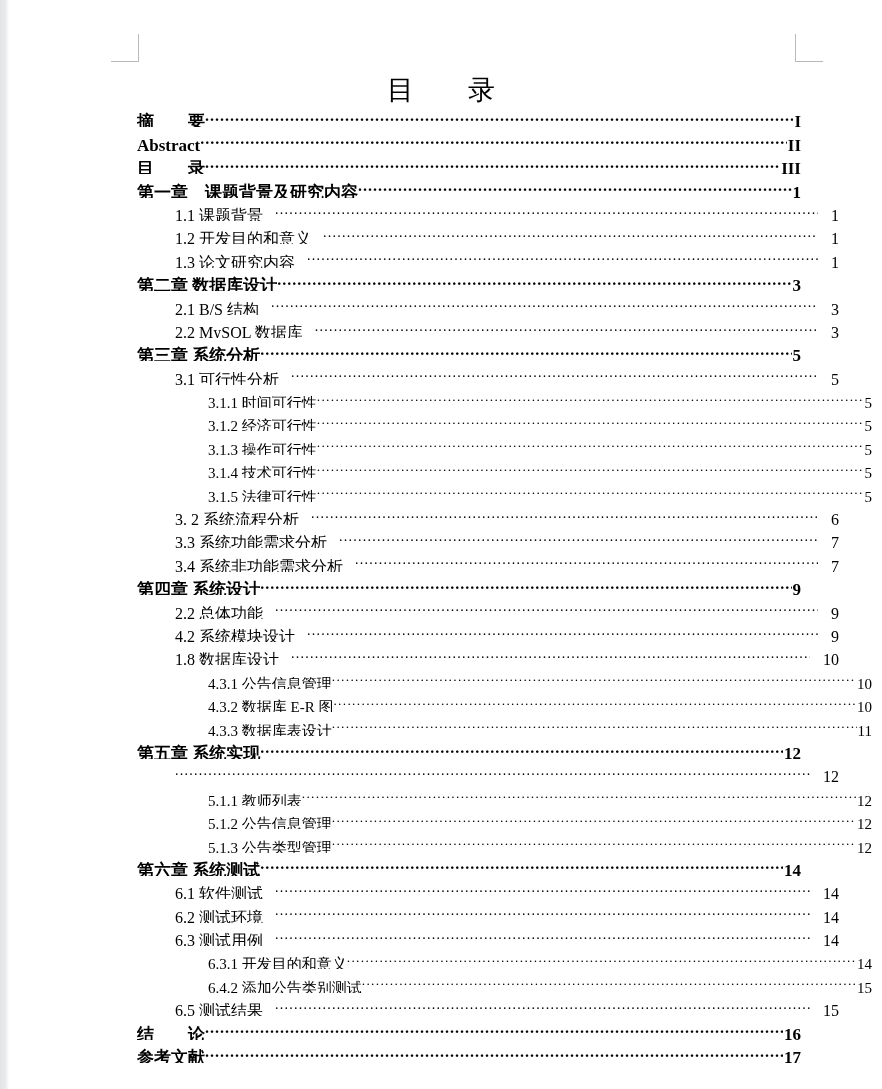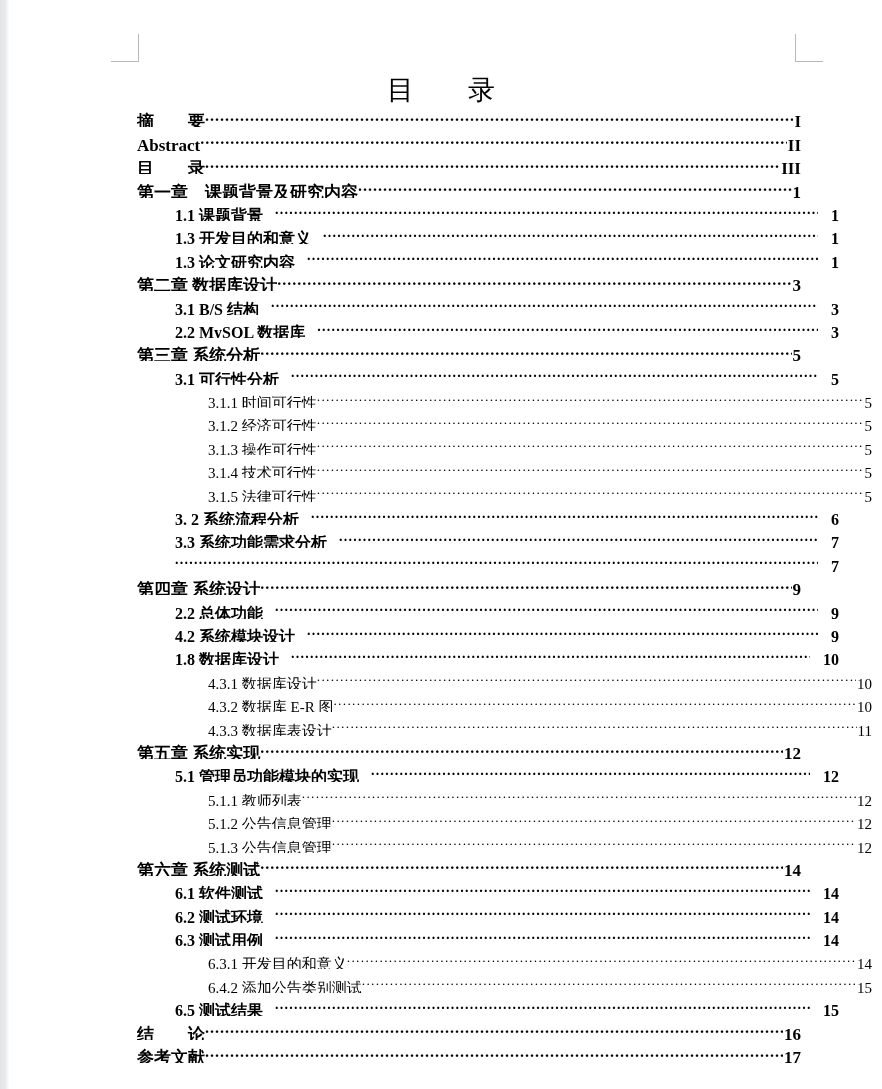--- a/index.html
+++ b/index.html
@@ -116,21 +116,21 @@
 
   
   .lvl-front  { font-weight: bold; font-size: 17px; }
   .lvl-front .toc-leader .dots { font-weight: bold; font-size: 16px; letter-spacing: 1.0px; }
   .lvl-front .toc-page { font-weight: bold; font-size: 17px; }
 
   .lvl-1 { font-weight: bold; font-size: 17px; }
   .lvl-1 .toc-leader .dots { font-weight: bold; font-size: 16px; letter-spacing: 1.0px; }
   .lvl-1 .toc-page { font-weight: bold; font-size: 17px; }
 
-  .lvl-2 { font-weight: bold; font-size: 16px; gap: 12px; }
+  .lvl-2 { font-weight: normal; font-size: 16px; gap: 12px; }
   .lvl-2 .toc-leader .dots { font-size: 14px; letter-spacing: 1.25px; }
 
   .lvl-3 { font-weight: normal; font-size: 15px; }
   .lvl-3 .toc-leader .dots { font-size: 13.5px; letter-spacing: 1.3px; }
 
   
   .ind-0 { margin-left: 0px; }
   .ind-1 { margin-left: 38px; }
   .ind-2 { margin-left: 71px; }
 </style>
@@ -176,42 +176,42 @@
         <span class="toc-page">1</span>
       </div>
       <div class="toc-row lvl-2 ind-1">
         <span class="toc-label">1.1 课题背景</span>
         <span class="toc-leader">
           <span class="dots">...........................................................................................................................................................................................................................................................................................................</span>
         </span>
         <span class="toc-page">1</span>
       </div>
       <div class="toc-row lvl-2 ind-1">
-        <span class="toc-label">1.3 开发目的和意义</span>
+        <span class="toc-label">1.2 开发目的和意义</span>
         <span class="toc-leader">
           <span class="dots">...........................................................................................................................................................................................................................................................................................................</span>
         </span>
         <span class="toc-page">1</span>
       </div>
       <div class="toc-row lvl-2 ind-1">
         <span class="toc-label">1.3 论文研究内容</span>
         <span class="toc-leader">
           <span class="dots">...........................................................................................................................................................................................................................................................................................................</span>
         </span>
         <span class="toc-page">1</span>
       </div>
       <div class="toc-row lvl-1 ind-0">
         <span class="toc-label">第二章 数据库设计</span>
         <span class="toc-leader">
           <span class="dots">...........................................................................................................................................................................................................................................................................................................</span>
         </span>
         <span class="toc-page">3</span>
       </div>
       <div class="toc-row lvl-2 ind-1">
-        <span class="toc-label">3.1 B/S 结构</span>
+        <span class="toc-label">2.1 B/S 结构</span>
         <span class="toc-leader">
           <span class="dots">...........................................................................................................................................................................................................................................................................................................</span>
         </span>
         <span class="toc-page">3</span>
       </div>
       <div class="toc-row lvl-2 ind-1">
         <span class="toc-label">2.2 MySQL 数据库</span>
         <span class="toc-leader">
           <span class="dots">...........................................................................................................................................................................................................................................................................................................</span>
         </span>
@@ -274,20 +274,21 @@
         <span class="toc-page">6</span>
       </div>
       <div class="toc-row lvl-2 ind-1">
         <span class="toc-label">3.3 系统功能需求分析</span>
         <span class="toc-leader">
           <span class="dots">...........................................................................................................................................................................................................................................................................................................</span>
         </span>
         <span class="toc-page">7</span>
       </div>
       <div class="toc-row lvl-2 ind-1">
+        <span class="toc-label">3.4 系统非功能需求分析</span>
         <span class="toc-leader">
           <span class="dots">...........................................................................................................................................................................................................................................................................................................</span>
         </span>
         <span class="toc-page">7</span>
       </div>
       <div class="toc-row lvl-1 ind-0">
         <span class="toc-label">第四章 系统设计</span>
         <span class="toc-leader">
           <span class="dots">...........................................................................................................................................................................................................................................................................................................</span>
         </span>
@@ -308,21 +309,21 @@
         <span class="toc-page">9</span>
       </div>
       <div class="toc-row lvl-2 ind-1">
         <span class="toc-label">1.8 数据库设计</span>
         <span class="toc-leader">
           <span class="dots">...........................................................................................................................................................................................................................................................................................................</span>
         </span>
         <span class="toc-page">10</span>
       </div>
       <div class="toc-row lvl-3 ind-2">
-        <span class="toc-label">4.3.1 数据库设计</span>
+        <span class="toc-label">4.3.1 公告信息管理</span>
         <span class="toc-leader">
           <span class="dots">...........................................................................................................................................................................................................................................................................................................</span>
         </span>
         <span class="toc-page">10</span>
       </div>
       <div class="toc-row lvl-3 ind-2">
         <span class="toc-label">4.3.2 数据库 E-R 图</span>
         <span class="toc-leader">
           <span class="dots">...........................................................................................................................................................................................................................................................................................................</span>
         </span>
@@ -336,42 +337,41 @@
         <span class="toc-page">11</span>
       </div>
       <div class="toc-row lvl-1 ind-0">
         <span class="toc-label">第五章 系统实现</span>
         <span class="toc-leader">
           <span class="dots">...........................................................................................................................................................................................................................................................................................................</span>
         </span>
         <span class="toc-page">12</span>
       </div>
       <div class="toc-row lvl-2 ind-1">
-        <span class="toc-label">5.1 管理员功能模块的实现</span>
         <span class="toc-leader">
           <span class="dots">...........................................................................................................................................................................................................................................................................................................</span>
         </span>
         <span class="toc-page">12</span>
       </div>
       <div class="toc-row lvl-3 ind-2">
         <span class="toc-label">5.1.1 教师列表</span>
         <span class="toc-leader">
           <span class="dots">...........................................................................................................................................................................................................................................................................................................</span>
         </span>
         <span class="toc-page">12</span>
       </div>
       <div class="toc-row lvl-3 ind-2">
         <span class="toc-label">5.1.2 公告信息管理</span>
         <span class="toc-leader">
           <span class="dots">...........................................................................................................................................................................................................................................................................................................</span>
         </span>
         <span class="toc-page">12</span>
       </div>
       <div class="toc-row lvl-3 ind-2">
-        <span class="toc-label">5.1.3 公告信息管理</span>
+        <span class="toc-label">5.1.3 公告类型管理</span>
         <span class="toc-leader">
           <span class="dots">...........................................................................................................................................................................................................................................................................................................</span>
         </span>
         <span class="toc-page">12</span>
       </div>
       <div class="toc-row lvl-1 ind-0">
         <span class="toc-label">第六章 系统测试</span>
         <span class="toc-leader">
           <span class="dots">...........................................................................................................................................................................................................................................................................................................</span>
         </span>

